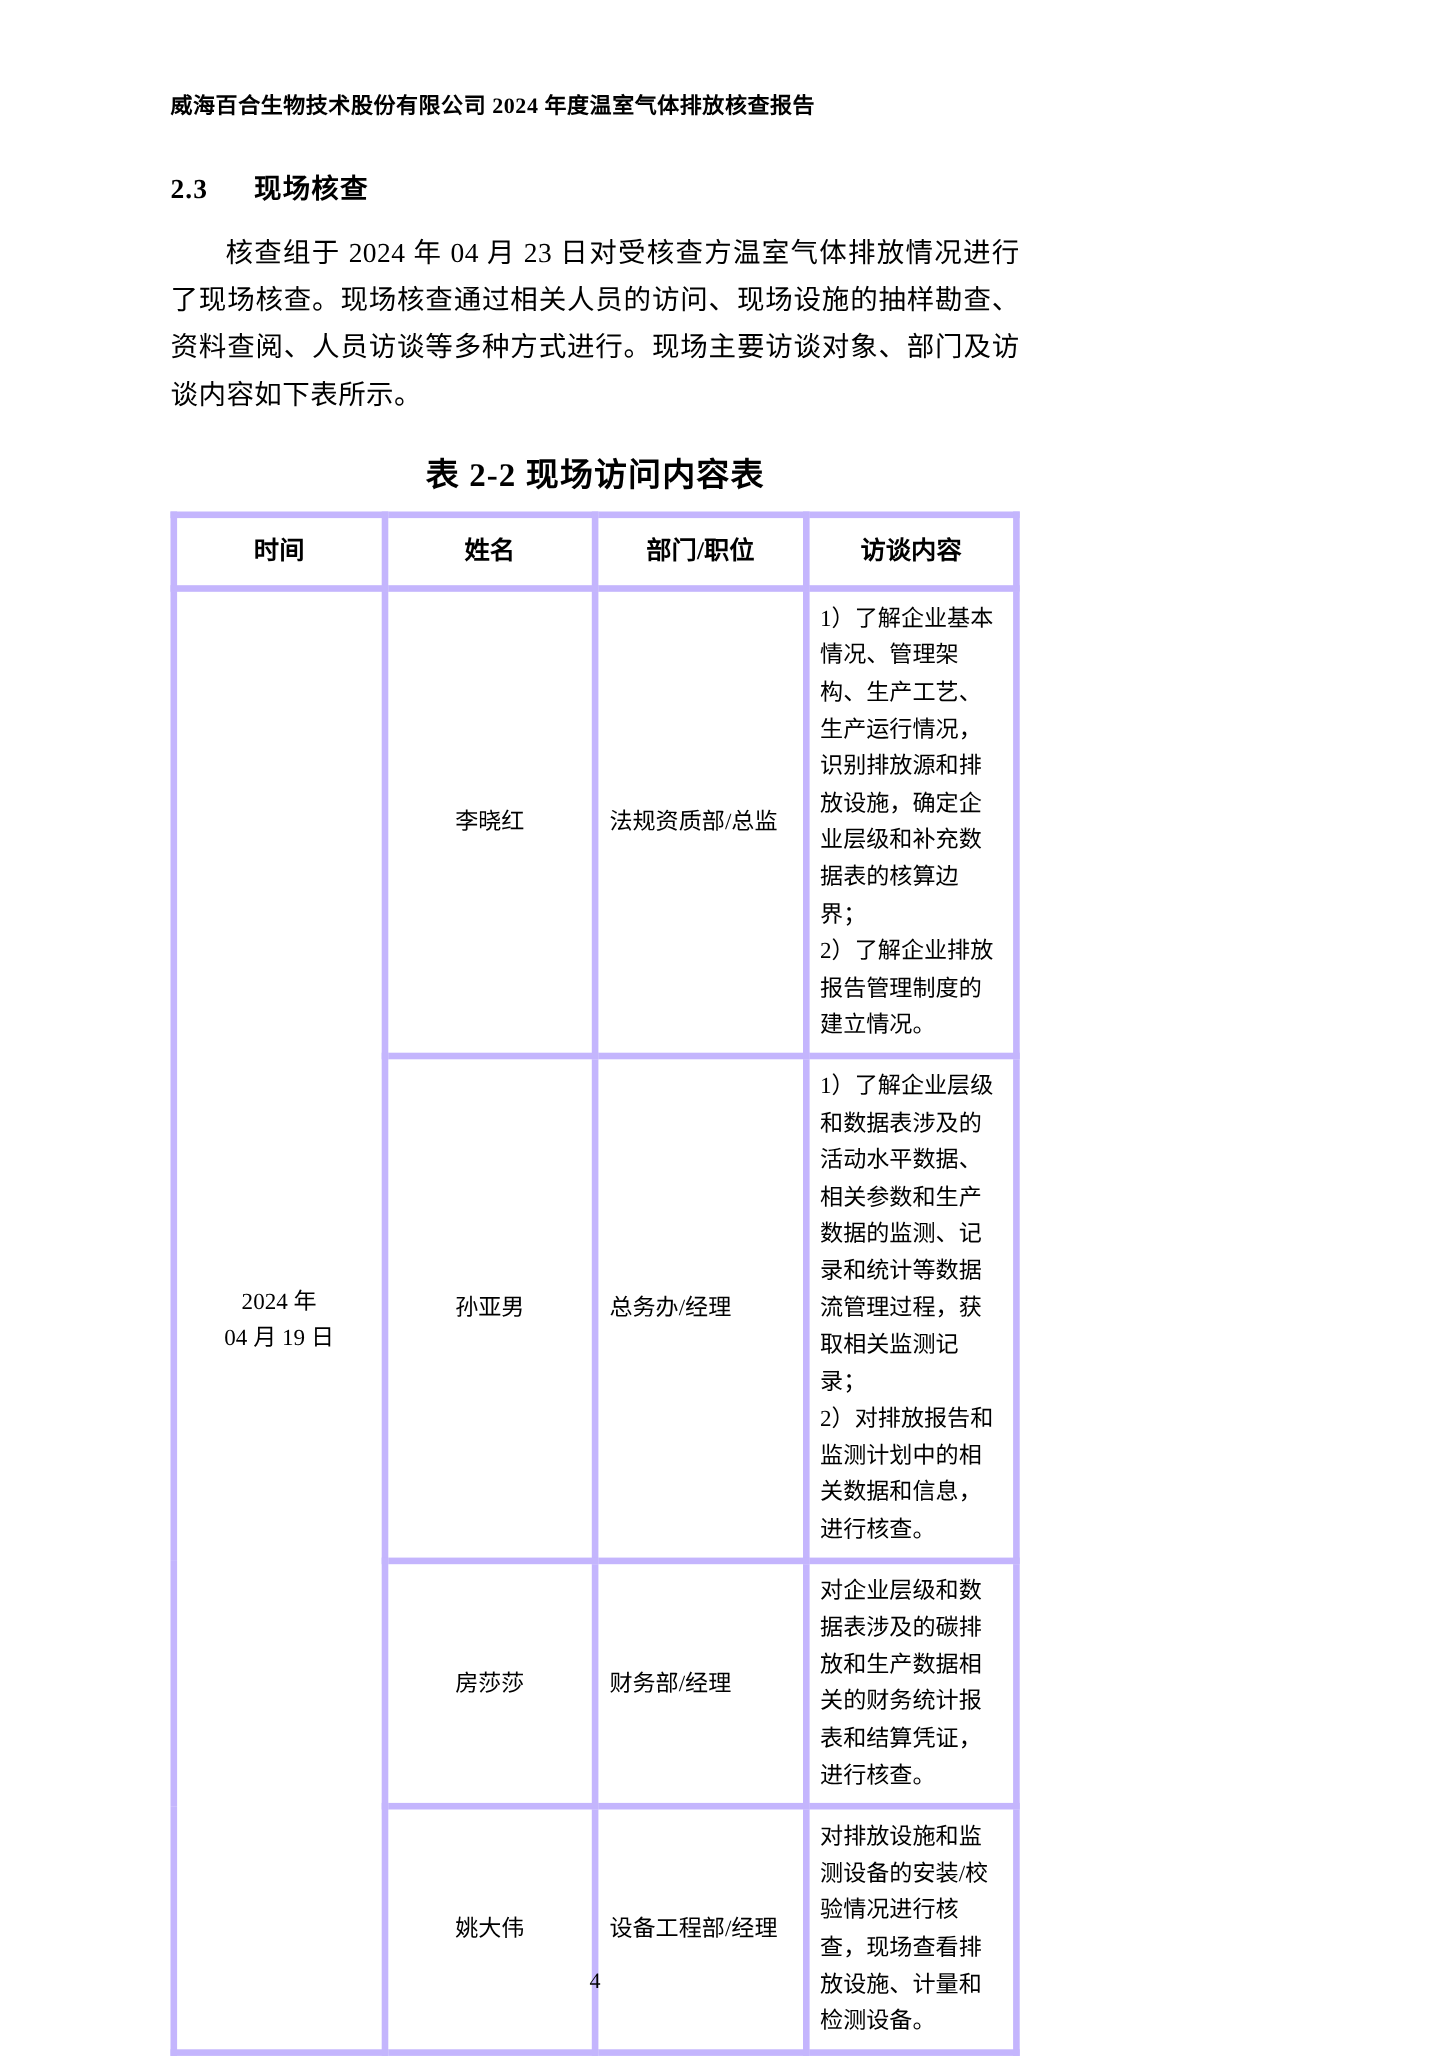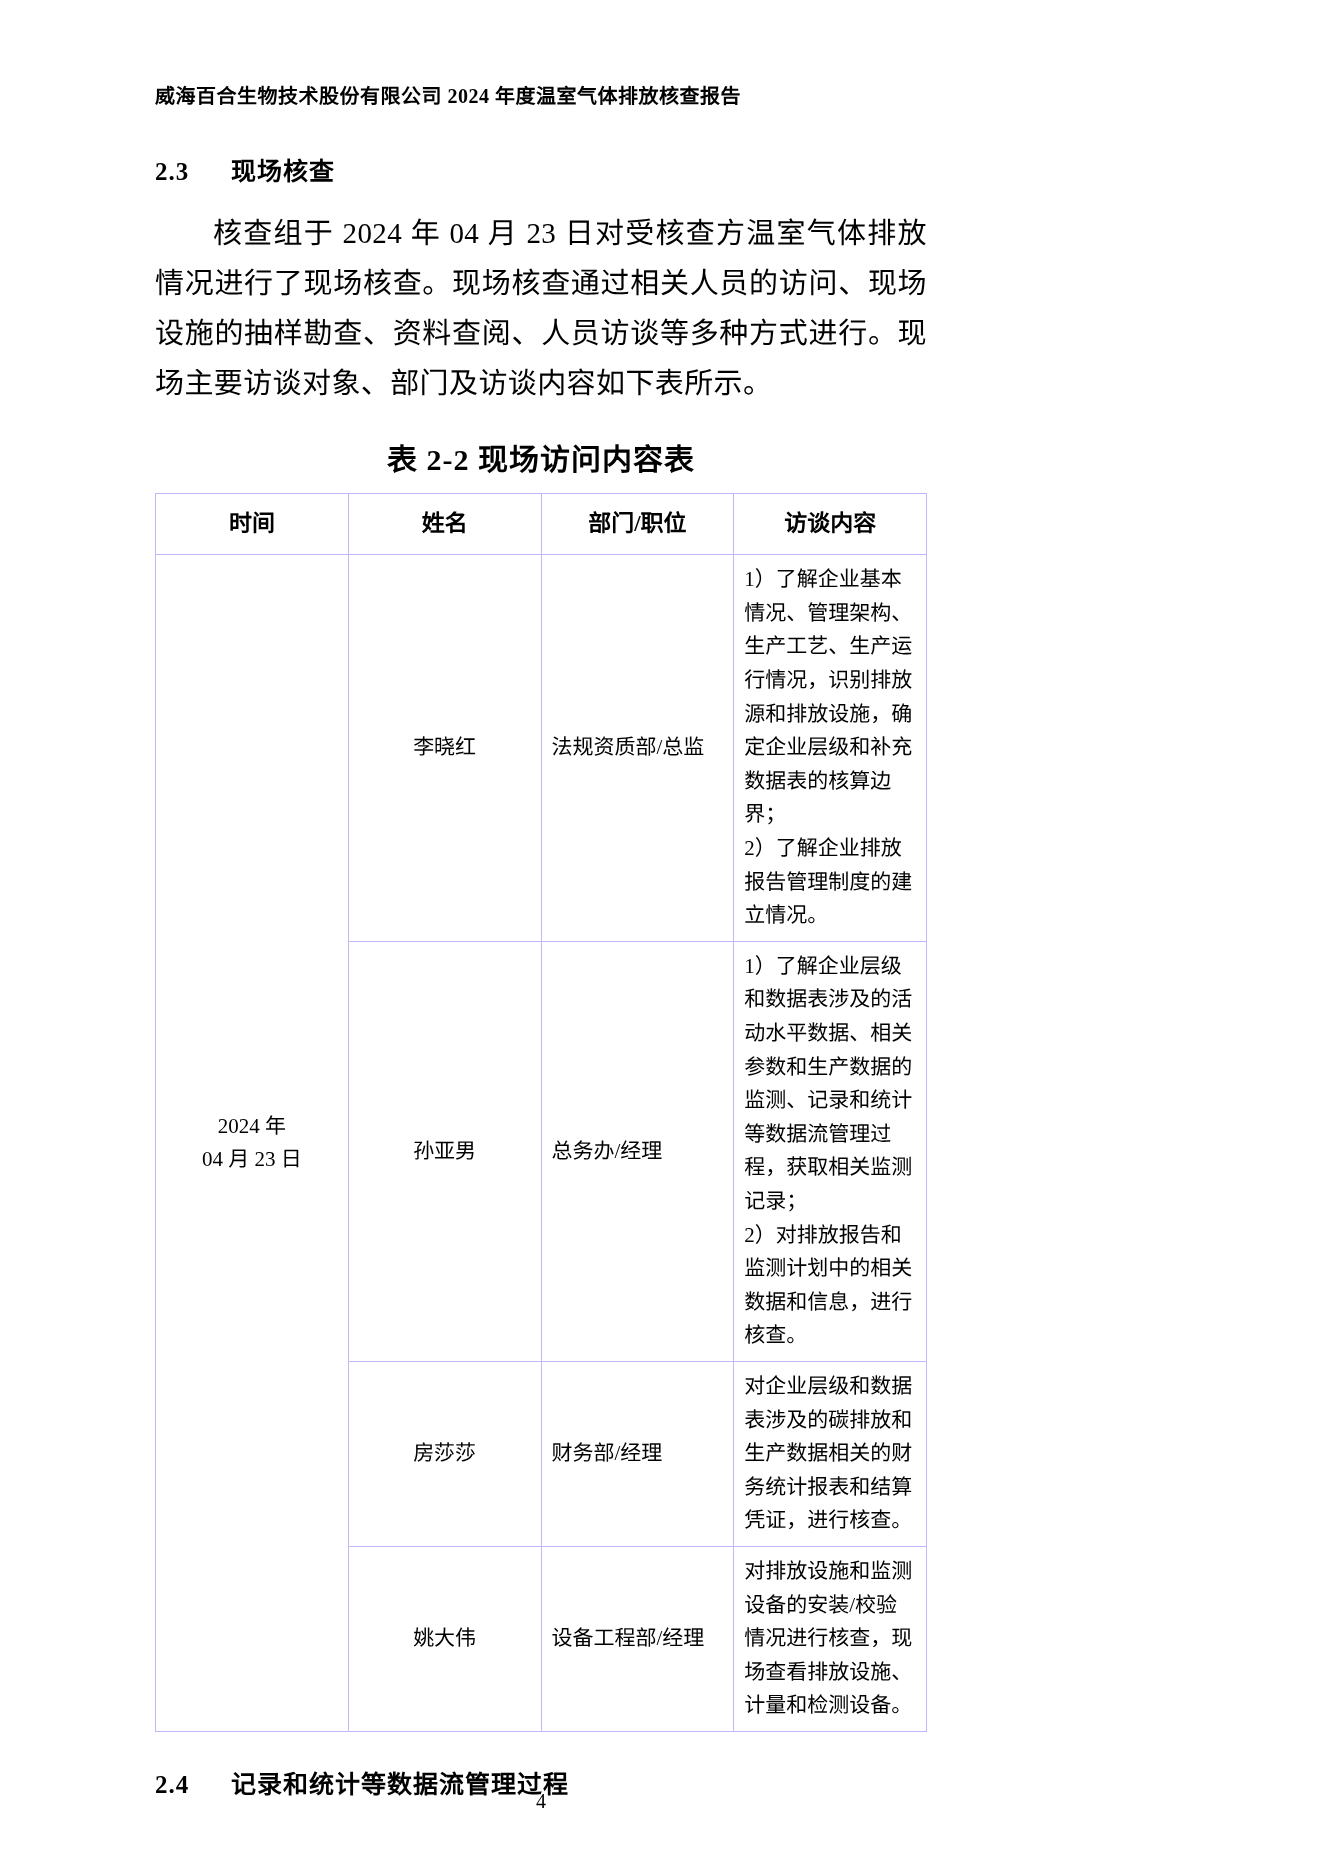--- a/index.html
+++ b/index.html
@@ -28,42 +28,42 @@
     font-size: 25px;
     font-weight: bold;
     margin: 0 0 22px 0;
     letter-spacing: 1px;
   }
   .section-heading .num {
     display: inline-block;
     min-width: 76px;
   }
   p.body-text {
-    font-size: 29px;
+    font-size: 25px;
     line-height: 1.72;
     text-align: justify;
     text-justify: inter-ideograph;
     margin: 16px 0 10px 0;
     text-indent: 2em;
     letter-spacing: 0.4px;
   }
   .table-caption {
     text-align: center;
     font-size: 30px;
     font-weight: bold;
     margin: 26px 0 14px 0;
     letter-spacing: 1px;
   }
   table.interview {
     border-collapse: collapse;
     width: 100%;
     table-layout: fixed;
   }
   table.interview td, table.interview th {
-    border: 1px solid #c4b5fd;
+    border: 6px solid #c4b5fd;
     padding: 8px 10px;
     font-size: 21px;
     line-height: 1.6;
     vertical-align: middle;
     font-family: "Liberation Serif", "DejaVu Serif", serif;
   }
   table.interview th {
     text-align: center;
     font-weight: bold;
     font-size: 23px;
@@ -118,21 +118,21 @@
       <tr>
         <th class="c-time">时间</th>
         <th class="c-name">姓名</th>
         <th class="c-dept">部门/职位</th>
         <th class="c-content">访谈内容</th>
       </tr>
     </thead>
     <tbody>
       <tr>
         <td class="c-time" rowspan="4" style="white-space: pre-line;">2024 年
-04 月 23 日</td>
+04 月 19 日</td>
         <td class="c-name">李晓红</td>
         <td class="c-dept">法规资质部/总监</td>
         <td class="c-content" style="white-space: pre-line;">1）了解企业基本情况、管理架构、生产工艺、生产运行情况，识别排放源和排放设施，确定企业层级和补充数据表的核算边界；
 2）了解企业排放报告管理制度的建立情况。</td>
       </tr>
       <tr>
         <td class="c-name">孙亚男</td>
         <td class="c-dept">总务办/经理</td>
         <td class="c-content" style="white-space: pre-line;">1）了解企业层级和数据表涉及的活动水平数据、相关参数和生产数据的监测、记录和统计等数据流管理过程，获取相关监测记录；
 2）对排放报告和监测计划中的相关数据和信息，进行核查。</td>

